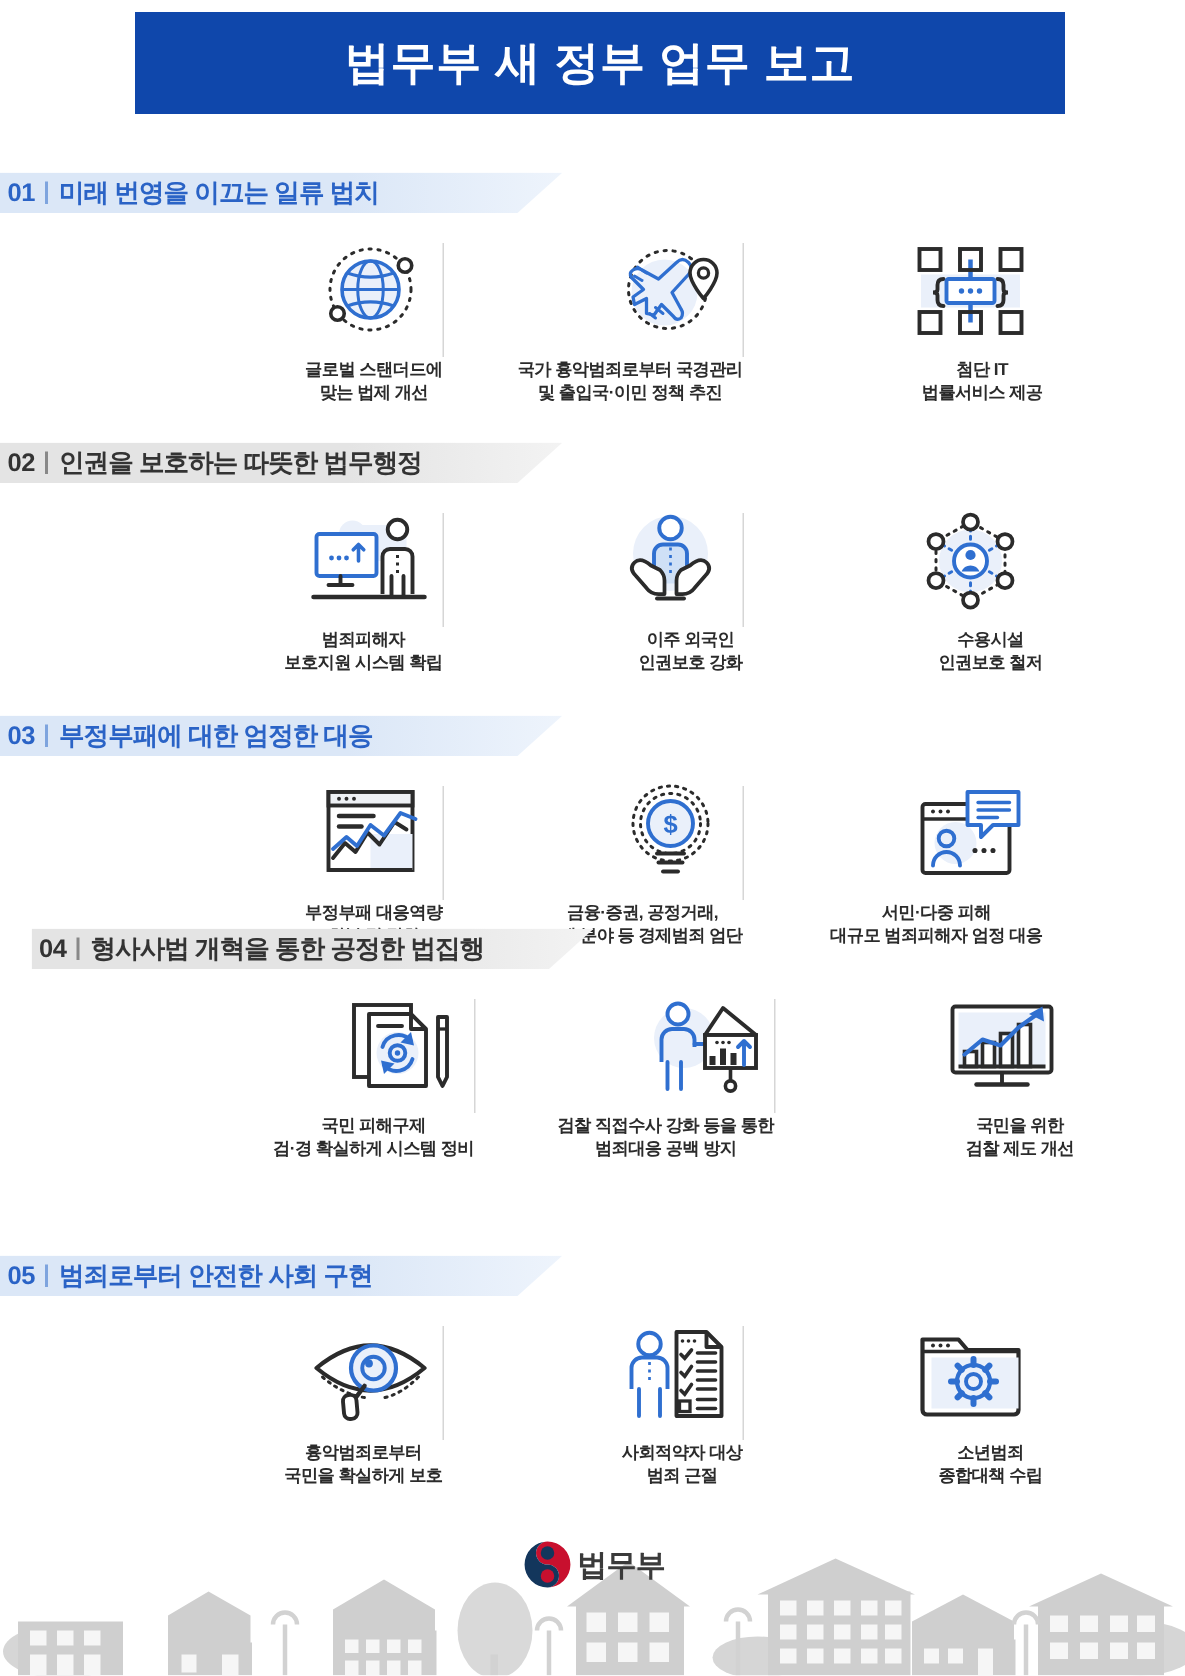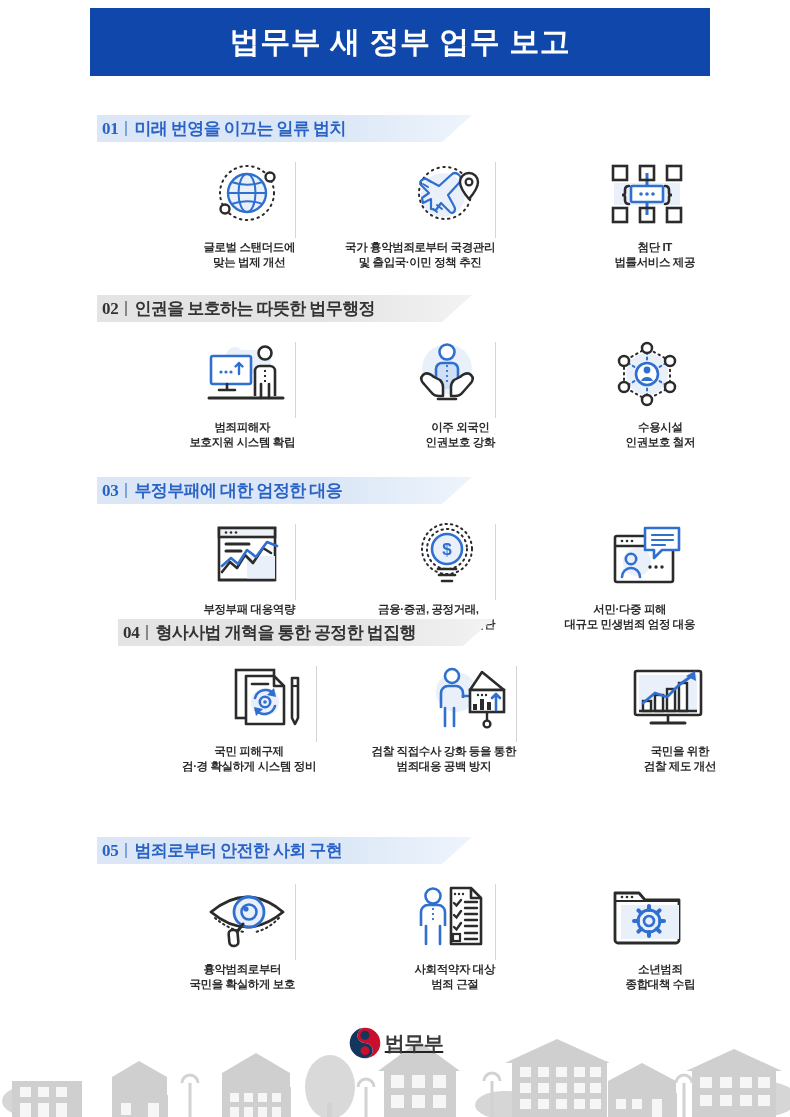--- a/index.html
+++ b/index.html
@@ -36,24 +36,22 @@
   }
 
   
   .section {
     position: absolute;
     left: 0;
     width: 790px;
   }
   .sec-header {
     position: relative;
-    margin-left: 97px;
     width: 375px;
     height: 27px;
-    font-family: Liberation Serif, serif;
   }
   .sec-header .shape {
     position: absolute;
     left: 0; top: 0;
     width: 100%;
     height: 100%;
     clip-path: polygon(0 0, 100% 0, 92% 100%, 0 100%);
   }
   .sec-header.blue .shape {
     background: linear-gradient(to right, #dbe7f7 0%, #dbe7f7 62%, #eef4fc 100%);
@@ -154,21 +152,20 @@
   .logo-wrap {
     position: absolute;
     left: 0;
     top: 8px;
     width: 790px;
     display: flex;
     align-items: center;
     justify-content: center;
     gap: 2px;
     z-index: 5;
-    text-decoration: underline;
   }
   .logo-text {
     font-size: 20px;
     font-weight: bold;
     color: #3a3a3a;
     letter-spacing: -0.5px;
   }
 </style>
 </head>
 <body>
@@ -408,21 +405,21 @@
               </g>
  <path d="M38 6 h34 v22 h-17 l-8 8 v-8 h-9 z" fill="#fff" stroke="#2f6fd0" stroke-width="2.6" stroke-linejoin="round"></path>
  <g stroke="#2f6fd0" stroke-width="2.2" stroke-linecap="round">
    <line x1="45" y1="13" x2="66" y2="13"></line>
                 <line x1="45" y1="18" x2="66" y2="18"></line>
                 <line x1="45" y1="23" x2="58" y2="23"></line>
  </g>
 </svg>
           </div>
           <div class="item-label">서민·다중 피해
-대규모 민생범죄 엄정 대응</div>
+대규모 범죄피해자 엄정 대응</div>
         </div>
       </div>
     </div>
     <div class="section" style="top: 619px; padding-left: 21px;">
       <div class="sec-header gray">
         <div class="shape"></div>
         <div class="label-wrap">
           <span class="sec-num">04</span>
           <span class="sec-bar"></span>
           <span class="sec-title">형사사법 개혁을 통한 공정한 법집행</span>

